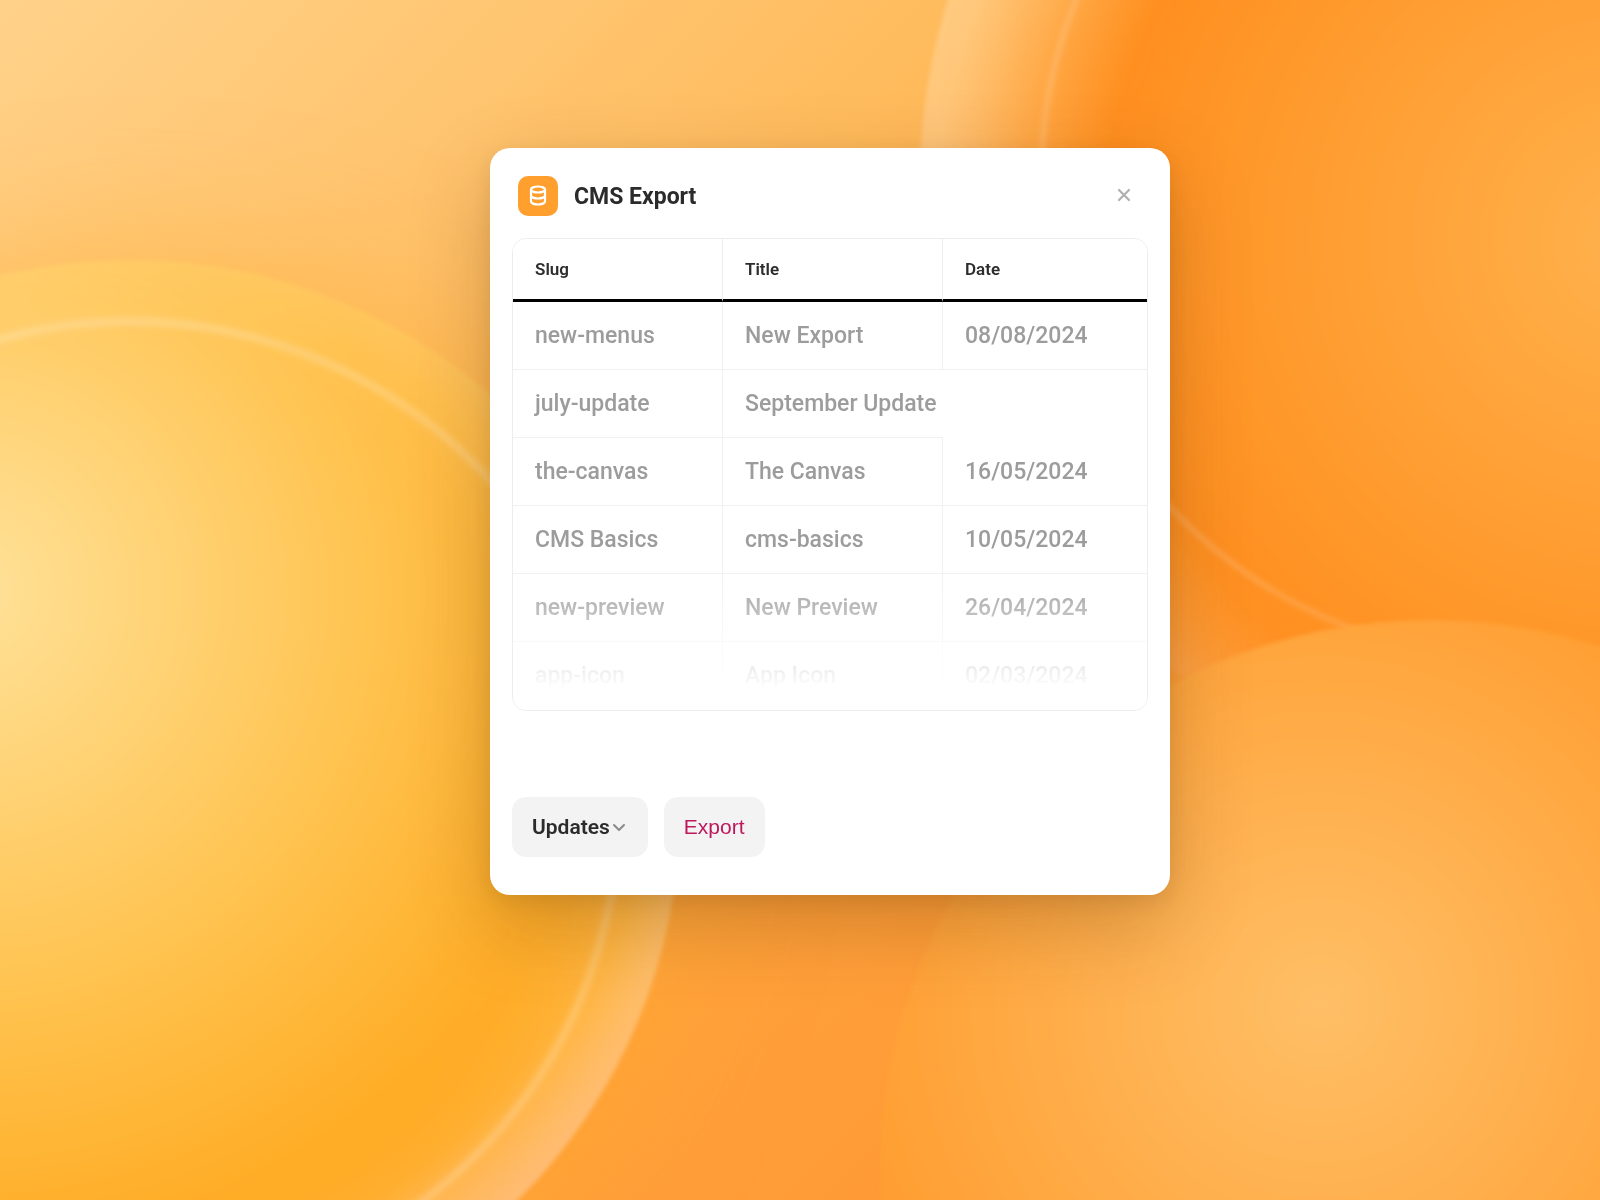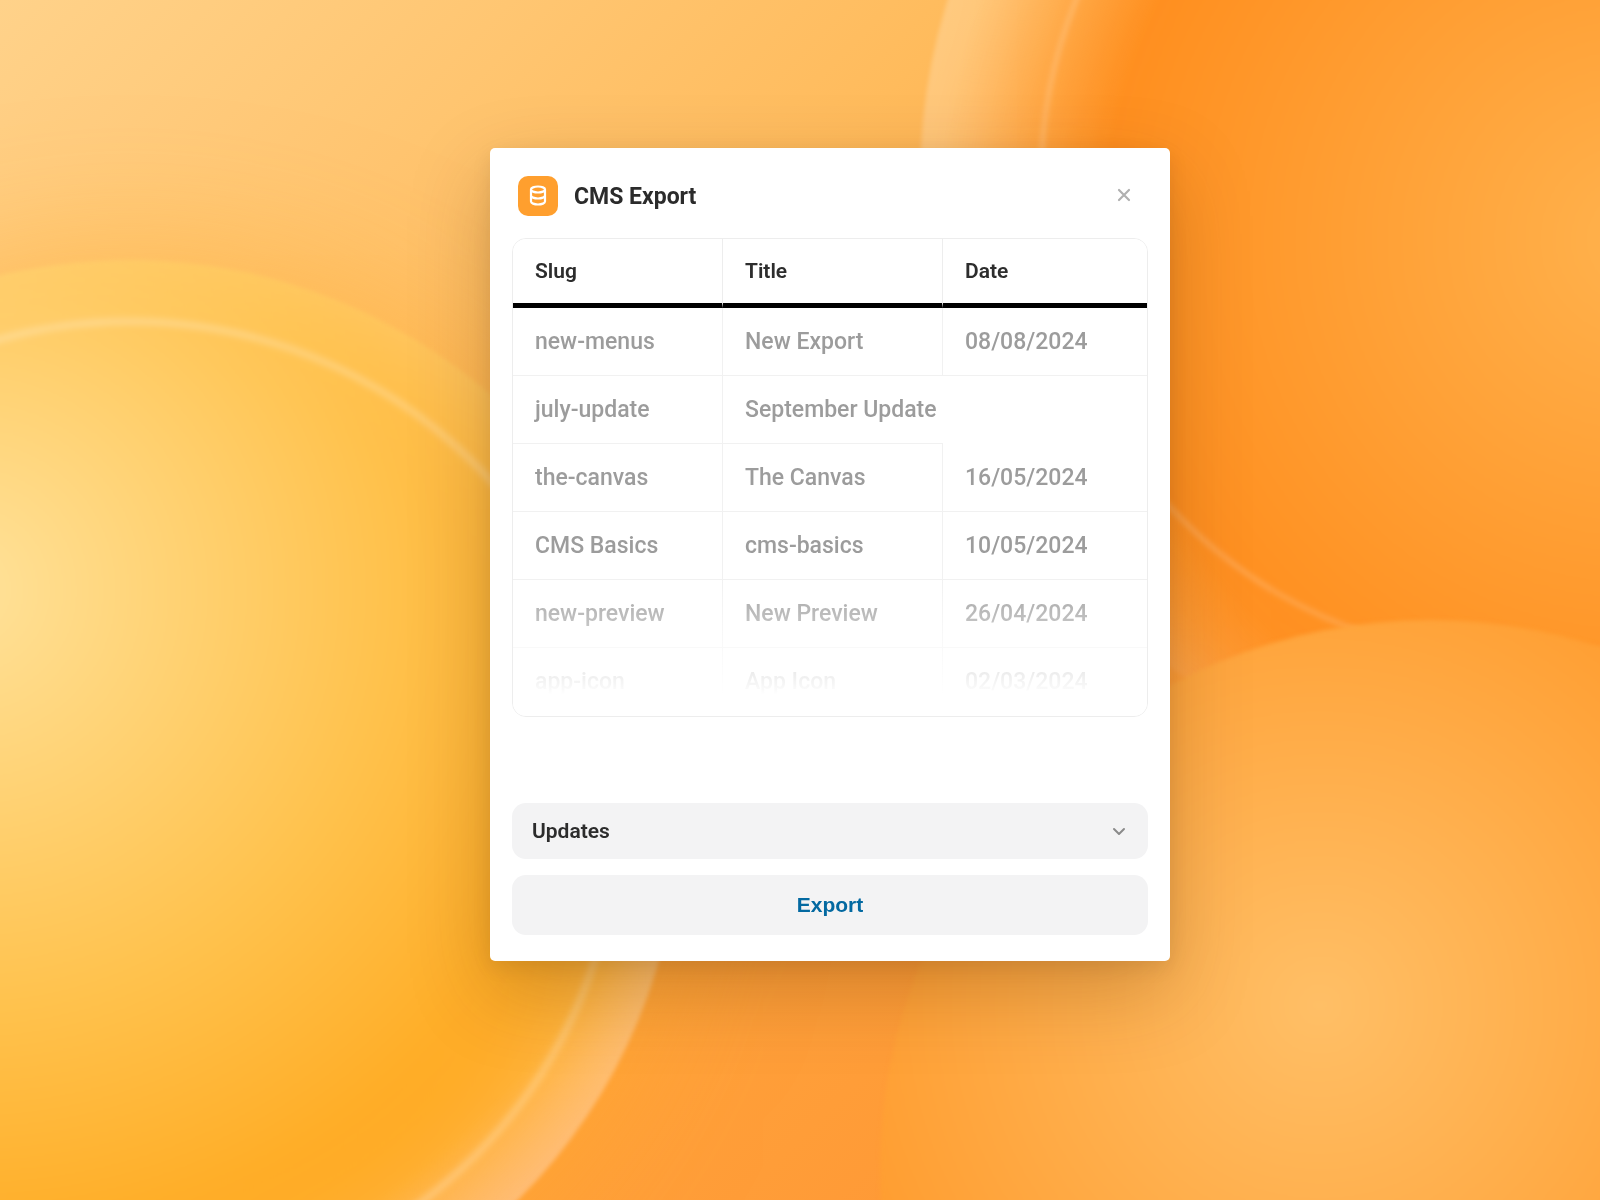--- a/index.html
+++ b/index.html
@@ -46,23 +46,23 @@
     border: 3px solid rgba(255,255,255,0.55);
     filter: blur(3px);
   }
 
   
   .modal {
     position: absolute;
     left: 490px; top: 148px;
     width: 680px;
     background: #ffffff;
-    border-radius: 5px;
+    border-radius: 20px;
     box-shadow: 0 30px 80px rgba(80,40,0,0.25), 0 6px 20px rgba(0,0,0,0.08);
-    padding: 22px 22px 26px 22px;
+    padding: 22px 22px 38px 22px;
   }
   .modal-header {
     display: flex; align-items: center; gap: 16px;
     padding: 6px 6px 22px 6px;
   }
   .app-icon-wrap {
     width: 40px; height: 40px; border-radius: 10px;
     background: #ff9f2e;
     display: flex; align-items: center; justify-content: center;
     flex: 0 0 auto;
@@ -88,52 +88,52 @@
   }
   .thead, .trow {
     display: grid;
     grid-template-columns: 210px 220px 1fr;
   }
   .thead {
     background: #ffffff;
   }
   .th {
     padding: 20px 22px;
-    font-size: 21px; font-weight: 600; color: #2d2d2d;
-    border-bottom: 5px solid #000000;
+    font-size: 17px; font-weight: 600; color: #2d2d2d;
+    border-bottom: 3px solid #000000;
     border-right: 1px solid #ededed;
   }
   .th:last-child { border-right: none; }
   .td {
     padding: 20px 22px;
     font-size: 23px; font-weight: 500; color: #9c9c9c;
     border-bottom: 1px solid #f1f1f1;
     border-right: 1px solid #f1f1f1;
     white-space: nowrap;
   }
   .td:last-child { border-right: none; }
   .trow:last-child .td { border-bottom: none; }
   .fade-mask {
     position: absolute; left:0; right:0; bottom:0; height: 140px;
     background: linear-gradient(to bottom, rgba(255,255,255,0) 0%, #ffffff 85%);
     pointer-events: none;
   }
 
-  .footer { margin-top: 86px; display: flex; flex-direction: column; gap: 16px; }
+  .footer { margin-top: 86px; display: flex; flex-direction: row; gap: 16px; }
   .select {
     display: flex; align-items: center; justify-content: space-between;
     background: #f3f3f4; border-radius: 14px;
     padding: 16px 20px; cursor: pointer;
     font-size: 21px; font-weight: 600; color: #2c2c2c;
   }
   .chev { color: #8a8a8a; display:flex; }
   .export-btn {
     background: #f3f3f4; border: none; border-radius: 14px;
     padding: 18px 20px; cursor: pointer;
-    font-size: 21px; font-weight: 700; color: #0369a1;
+    font-size: 21px; font-weight: 400; color: #be185d;
     text-align: center;
   }
 </style>
 </head>
 <body>
 
 <div class="bg">
   <div class="blob blob2"></div>
   <div class="blob blob3"></div>
   <div class="blob blob1"></div>

